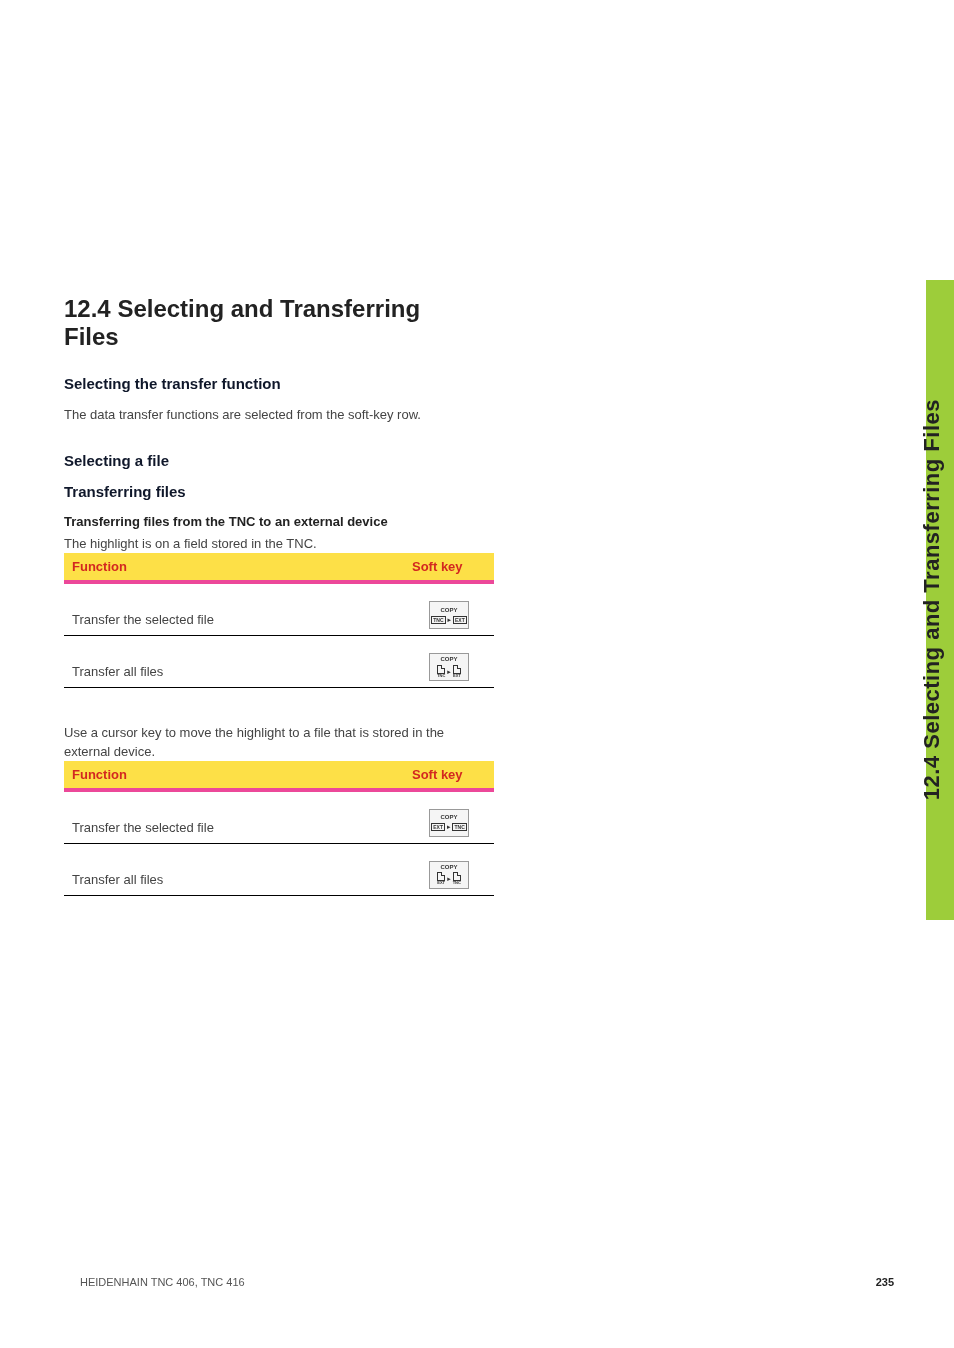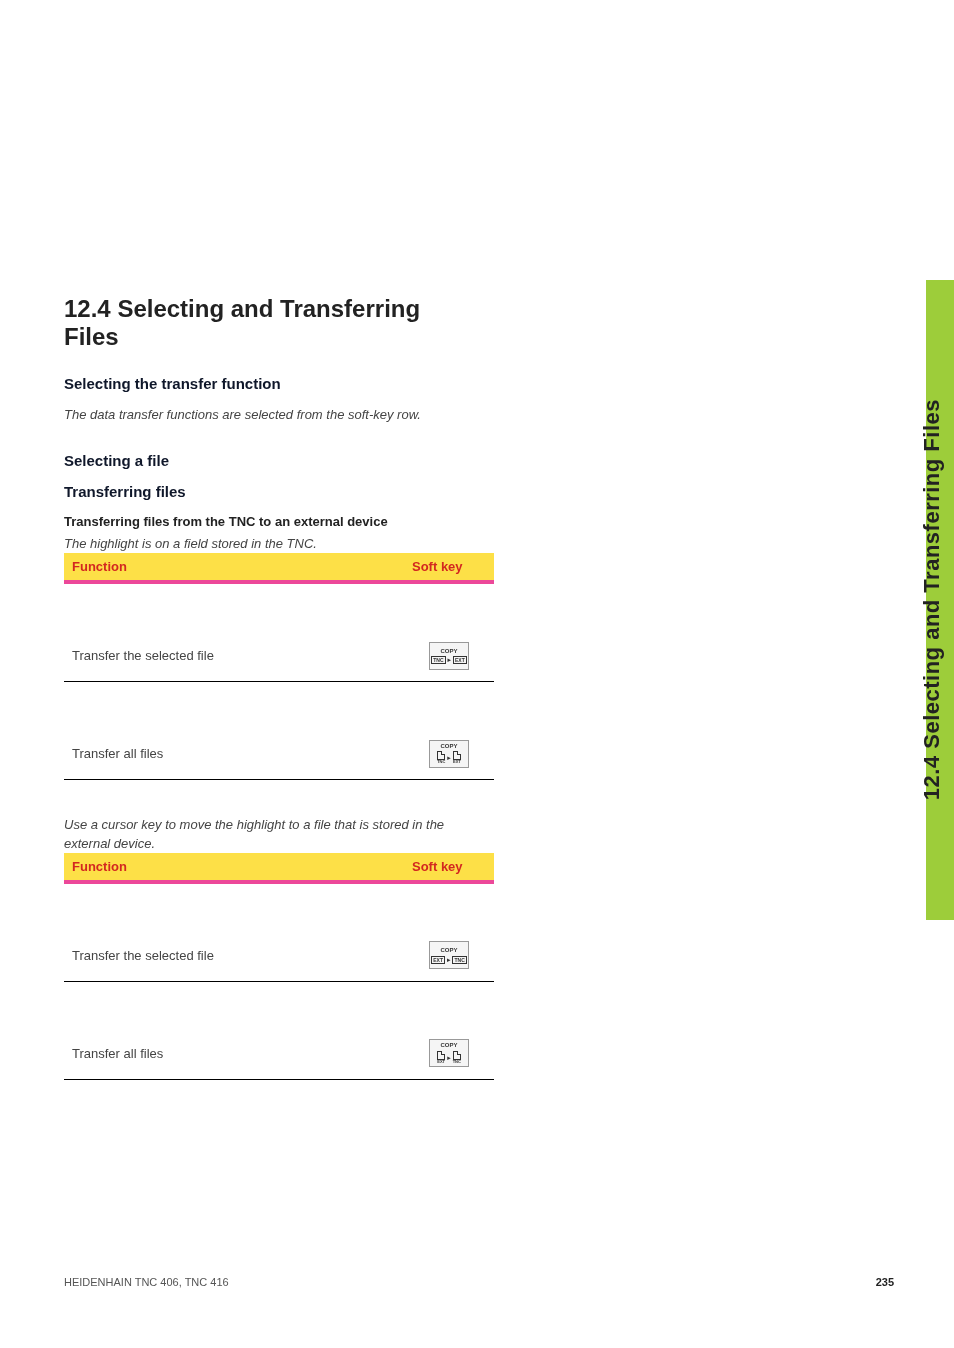--- a/index.html
+++ b/index.html
@@ -28,21 +28,20 @@
       font-size: 15px;
       font-weight: bold;
       color: #0f172a;
       margin-bottom: 14px;
     }
     .body-text {
       font-size: 13px;
       color: #444;
       line-height: 1.4;
       margin-bottom: 28px;
-      font-style: italic;
     }
     .sub-subheading {
       font-size: 13px;
       font-weight: bold;
       color: #222;
       margin-bottom: 6px;
     }
     .table-container {
       width: 430px;
       margin-bottom: 26px;
@@ -61,22 +60,21 @@
     .col-function {
       flex: 1;
     }
     .col-softkey {
       width: 90px;
     }
     .table-row {
       display: flex;
       border-bottom: 1px solid #000;
       min-height: 52px;
-      align-items: center;
-      margin-top: 46px;
+      align-items: flex-end;
     }
     .table-cell-function {
       flex: 1;
       padding: 8px 8px;
       font-size: 13px;
       color: #444;
     }
     .table-cell-softkey {
       width: 90px;
       padding: 6px 4px;
@@ -163,21 +161,21 @@
       transform: rotate(180deg);
       font-size: 22px;
       font-weight: bold;
       color: #222;
       white-space: nowrap;
       letter-spacing: 0.5px;
     }
     .footer {
       position: absolute;
       bottom: 60px;
-      left: 64px;
+      left: 80px;
       right: 60px;
       display: flex;
       justify-content: space-between;
       font-size: 11px;
       color: #555;
     }
     .footer .page-num {
       font-weight: bold;
       color: #222;
     }

